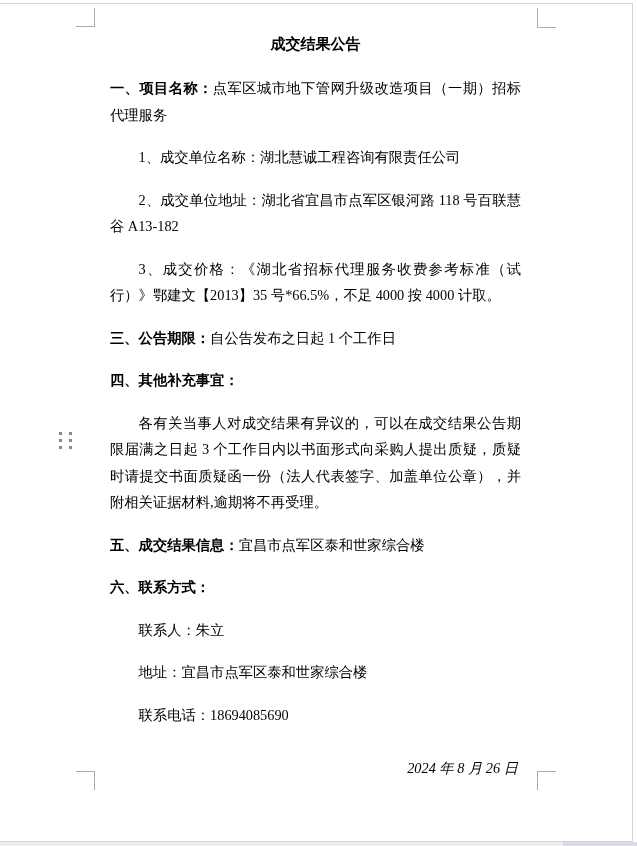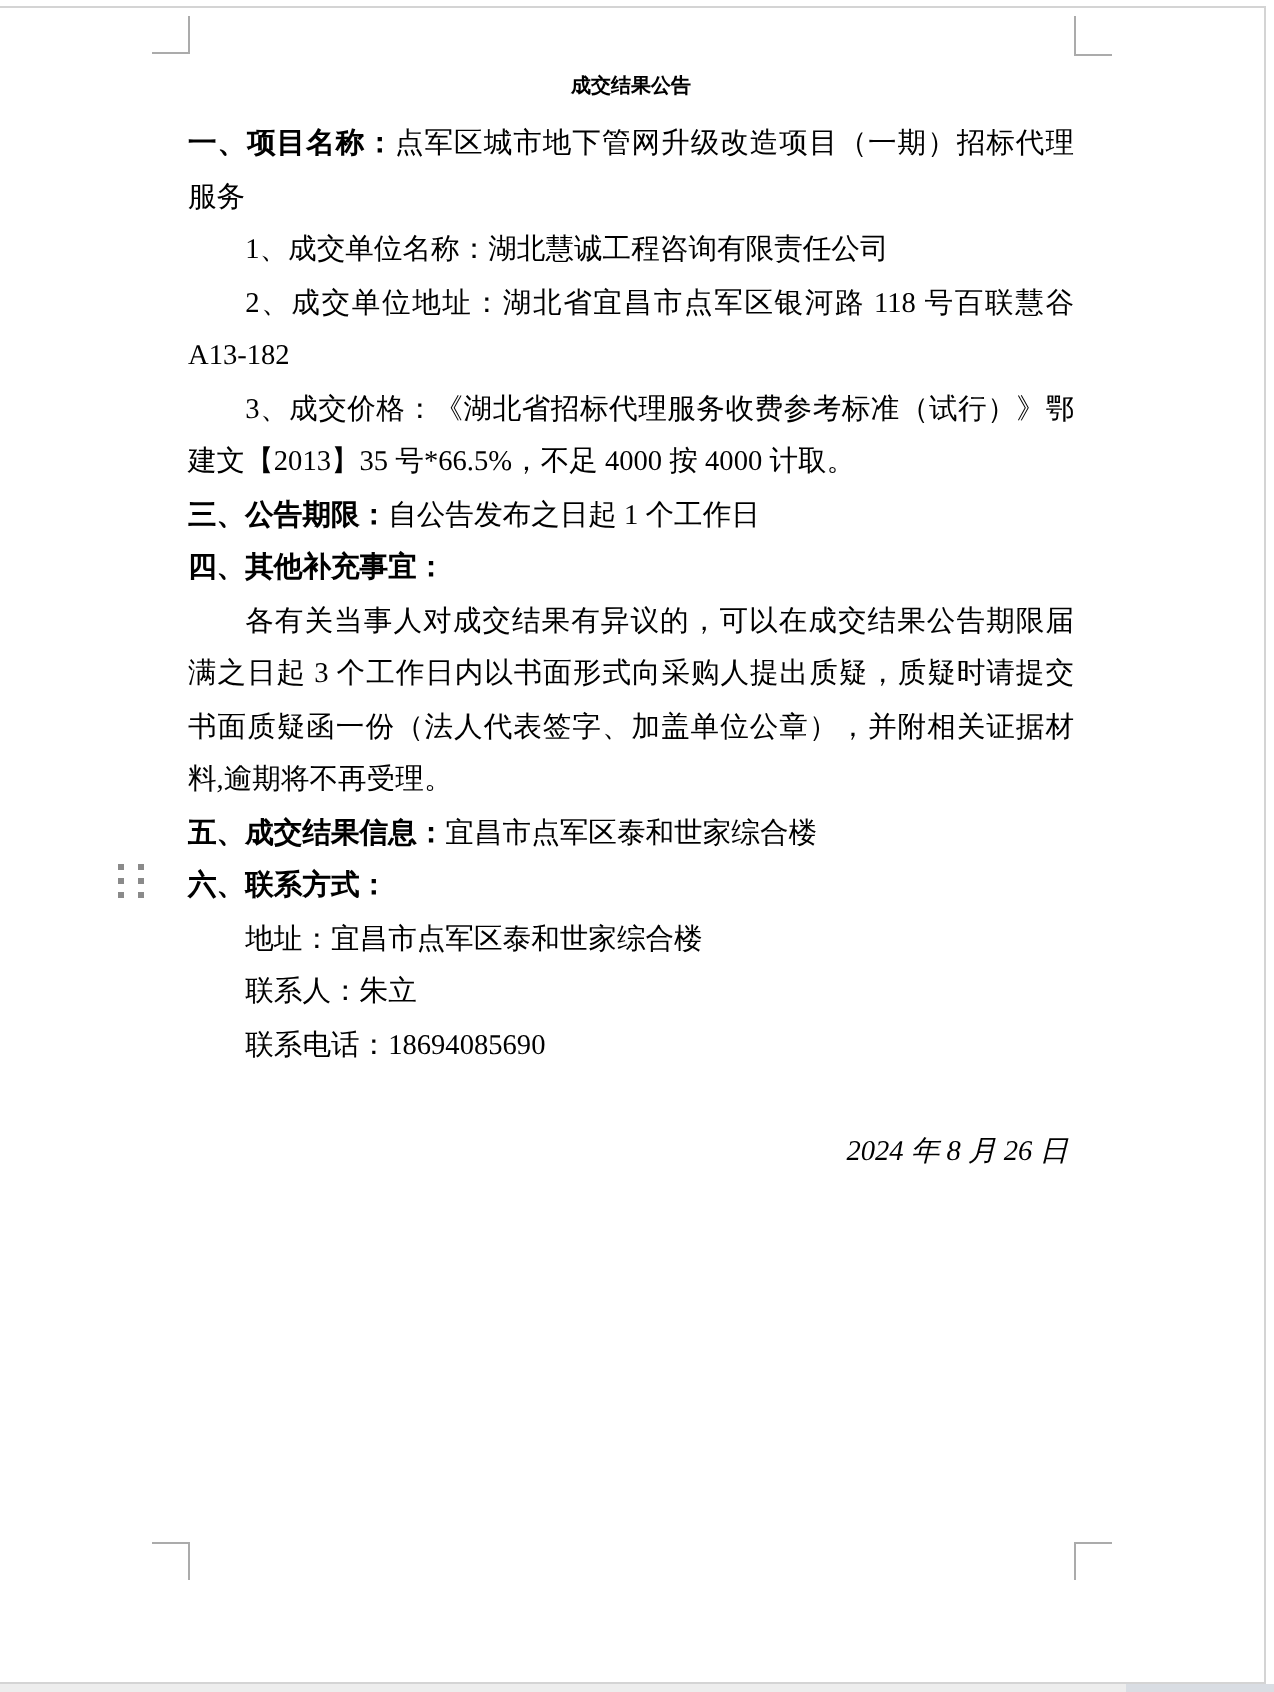--- a/index.html
+++ b/index.html
@@ -83,26 +83,26 @@
     width: 443px;
     color: #000000;
     font-size: 14.3px;
     line-height: 26.5px;
     text-align: justify;
     text-justify: inter-ideograph;
   }
   .doc-title {
     font-family: "Liberation Sans", "DejaVu Sans", sans-serif;
     font-weight: 700;
-    font-size: 10px;
+    font-size: 15px;
     line-height: 30px;
     text-align: center;
   }
   .content p {
-    margin: 0;
+    margin: 16px;
   }
   .indent {
     text-indent: 2em;
   }
   .lbl {
     font-family: "Liberation Sans", "DejaVu Sans", sans-serif;
     font-weight: 700;
   }
   .date-line {
     text-align: right;
@@ -145,22 +145,22 @@
 
       <p><span class="lbl">三、公告期限：</span><span>自公告发布之日起 1 个工作日</span></p>
 
       <p><span class="lbl">四、其他补充事宜：</span></p>
       <p class="indent">各有关当事人对成交结果有异议的，可以在成交结果公告期限届满之日起 3 个工作日内以书面形式向采购人提出质疑，质疑时请提交书面质疑函一份（法人代表签字、加盖单位公章），并附相关证据材料,逾期将不再受理。</p>
 
       <p><span class="lbl">五、成交结果信息：</span><span>宜昌市点军区泰和世家综合楼</span></p>
 
       <p><span class="lbl">六、联系方式：</span></p>
 
+      <p class="indent">联系人：朱立</p>
       <p class="indent">地址：宜昌市点军区泰和世家综合楼</p>
-      <p class="indent">联系人：朱立</p>
       <p class="indent">联系电话：18694085690</p>
 
       <p class="date-line">2024 年 8 月 26 日</p>
 
     </div>
   </div>
 
   <div class="below-page"></div>
   <div class="below-page-right"></div>
 

